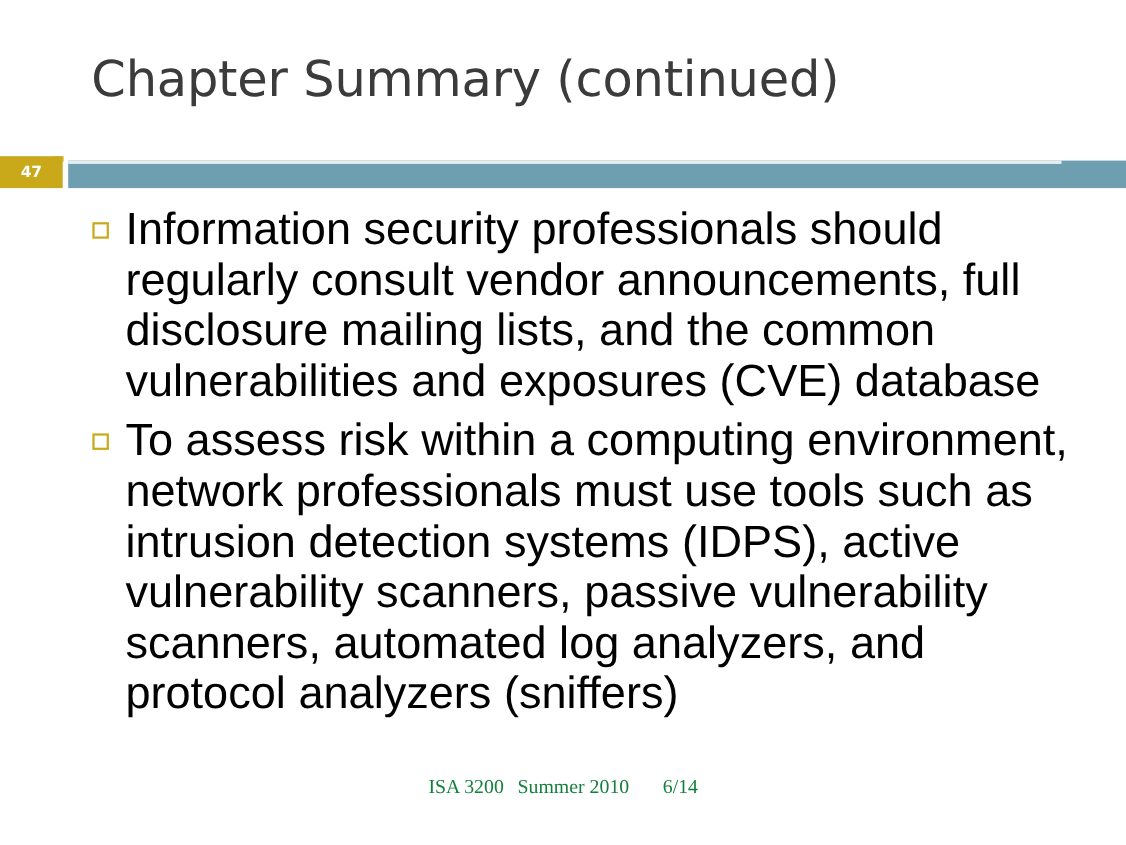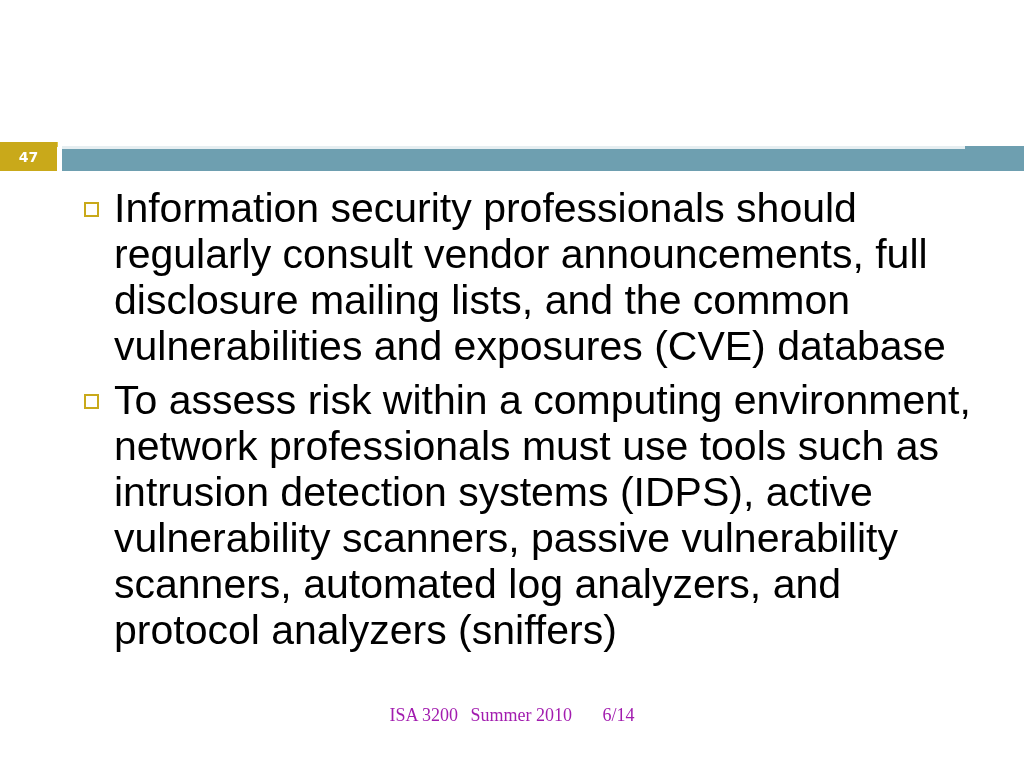--- a/index.html
+++ b/index.html
@@ -122,31 +122,32 @@
 
   
   .footer {
     position: absolute;
     left: 0;
     top: 705px;
     width: 1024px;
     text-align: center;
     font-family: "Liberation Serif", serif;
     font-size: 18px;
-    color: #a21caf;
+    color: #15803d;
   }
   .footer-course { }
   .footer-term { margin-left: 8px; }
   .footer-pages { margin-left: 26px; }
 </style>
 </head>
 <body>
 
 <div class="slide">
 
+  <div class="slide-title">Chapter Summary (continued)</div>
 
   <div class="divider">
     <div class="badge-tab"></div>
     <div class="page-badge">
       <span class="page-badge-number">47</span>
     </div>
     <div class="teal-bar"></div>
     <div class="teal-highlight"></div>
   </div>
 

